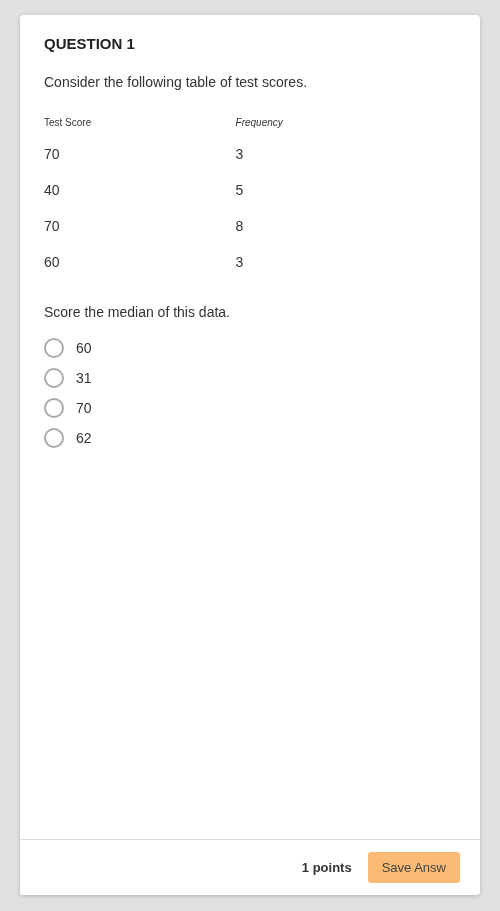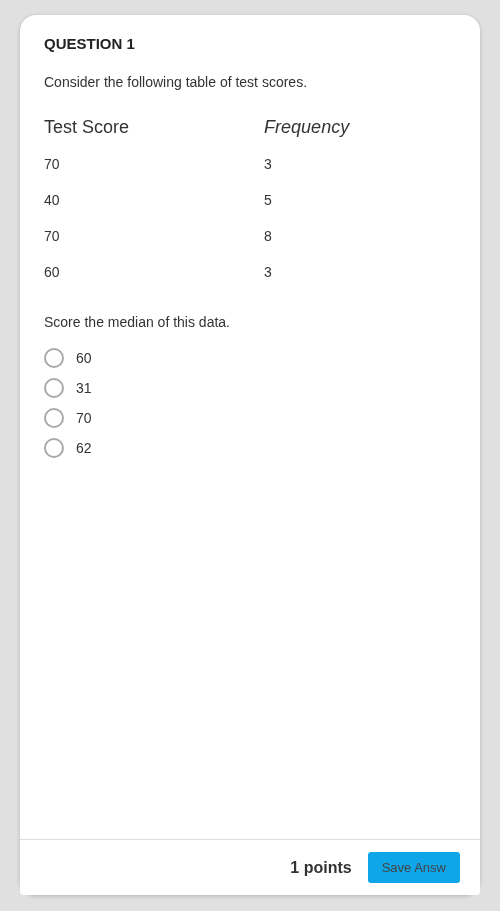--- a/index.html
+++ b/index.html
@@ -15,21 +15,21 @@
       align-items: flex-start;
       min-height: 911px;
       font-family: Arial, sans-serif;
     }
 
     .card {
       background: #ffffff;
       width: 460px;
       min-height: 880px;
       margin: 15px auto;
-      border-radius: 16px;
+      border-radius: 4px;
       box-shadow: 0 1px 4px rgba(0,0,0,0.2);
       display: flex;
       flex-direction: column;
       position: relative;
     }
 
     .card-body {
       padding: 20px 24px;
       flex: 1;
     }
@@ -50,21 +50,21 @@
 
     .score-table {
       width: 100%;
       border-collapse: collapse;
       margin-bottom: 24px;
     }
 
     .score-table th {
       text-align: left;
       font-weight: normal;
-      font-size: 18px;
+      font-size: 10px;
       color: #333;
       padding: 8px 0;
       border-bottom: none;
     }
 
     .score-table th:nth-child(2) {
       padding-left: 80px;
       font-style: italic;
     }
 
@@ -121,26 +121,26 @@
       display: flex;
       justify-content: flex-end;
       align-items: center;
       gap: 16px;
       background: #fff;
       border-radius: 0 0 4px 4px;
     }
 
     .points-label {
       font-weight: bold;
-      font-size: 16px;
+      font-size: 13px;
       color: #333;
     }
 
     .save-button {
-      background: #0ea5e9;
+      background: #fdba74;
       border: none;
       padding: 8px 14px;
       font-size: 13px;
       color: #444;
       cursor: pointer;
       border-radius: 3px;
     }
   </style>
 </head>
 <body>

